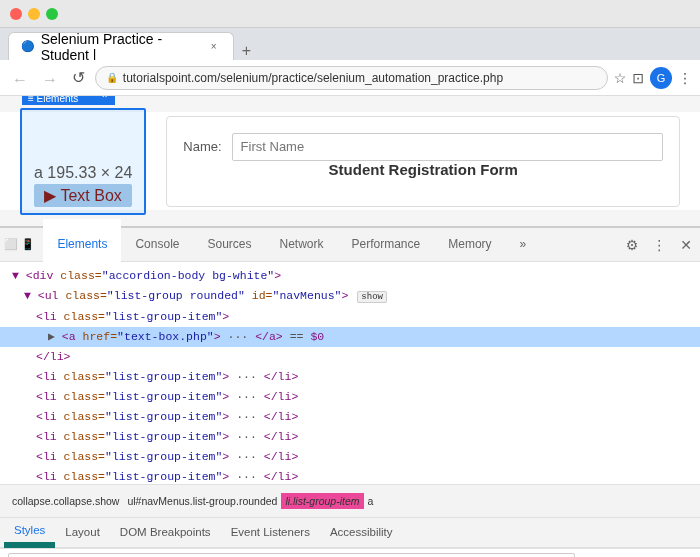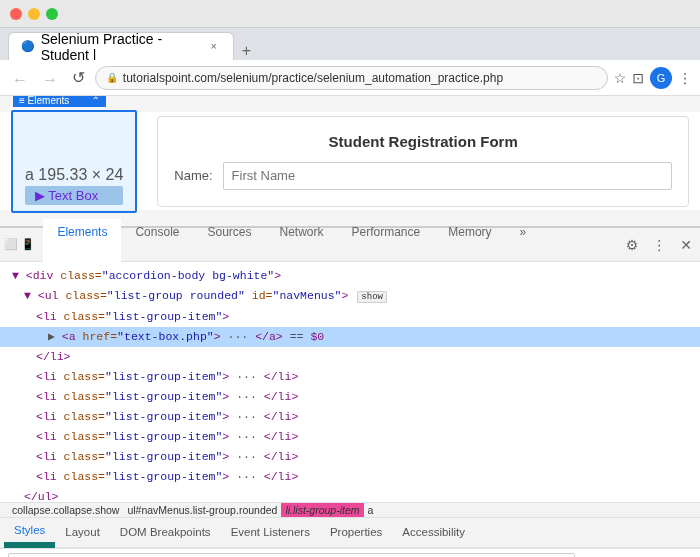--- a/index.html
+++ b/index.html
@@ -85,21 +85,21 @@
       padding: 0 4px;
     }
     .devtools-tab {
       padding: 6px 14px;
       font-size: 12px;
       cursor: pointer;
       color: #666;
       border-bottom: 2px solid transparent;
       height: 52px;
       display: flex;
-      align-items: flex-start;
+      align-items: center;
     }
     .devtools-tab.active {
       color: #1a73e8;
       border-bottom: 2px solid #1a73e8;
       background: white;
     }
     .devtools-tab-icons {
       margin-left: auto;
       display: flex;
       align-items: center;
@@ -136,21 +136,21 @@
       padding: 0 3px;
       color: #333;
       margin-left: 2px;
     }
 
     
     .breadcrumb-bar {
       background: #f3f3f3;
       border-top: 1px solid #e0e0e0;
       border-bottom: 1px solid #e0e0e0;
-      height: 16px;
+      height: 34px;
       display: flex;
       align-items: center;
       padding: 0 8px;
       gap: 0;
       overflow: hidden;
     }
     .breadcrumb-item {
       font-size: 10.5px;
       color: #333;
       padding: 2px 4px;
@@ -258,36 +258,36 @@
     </div>
     <span class="toolbar-icon">☆</span>
     <span class="toolbar-icon">⊡</span>
     <span class="toolbar-icon" style="background:#1a73e8;color:white;border-radius:50%;width:22px;height:22px;display:flex;align-items:center;justify-content:center;font-size:11px;">G</span>
     <span class="toolbar-icon">⋮</span>
   </div>
 
   <div class="main-area">
 
     <div class="page-viewport">
-      <div style="display:flex; align-items:center; padding: 0 11px; background:white; height:100%;">
+      <div style="display:flex; align-items:center; padding: 0 20px; background:white; height:100%;">
 
         <div style="border: 2px solid #1a73e8; background: rgba(100,180,255,0.15); padding: 6px 12px; border-radius: 2px; margin-right: 20px; position:relative;">
           <div style="position:absolute; top:-18px; left:0; font-size:10px; background:#1a73e8; color:white; padding:1px 6px; white-space:nowrap;">
             <span>≡ Elements&nbsp;&nbsp;&nbsp;&nbsp;&nbsp;&nbsp;&nbsp;&nbsp;⌃</span>
           </div>
           <div style="font-size:16px; color:#555;margin-top:48px;">a 195.33 × 24</div>
-          <div style="background:#9bc4e8; padding: 2px 10px; border-radius:2px; font-size:13px; margin-top:2px; color:#6d28d9;">▶ Text Box</div>
+          <div style="background:#9bc4e8; padding: 2px 10px; border-radius:2px; font-size:16px; margin-top:2px; color:#7f1d1d;">▶ Text Box</div>
         </div>
 
         <div style="flex:1; background:white; border:1px solid #ddd; border-radius:4px; padding:16px;">
-          <div style="font-size:15px; font-weight:600; color:#333; margin-bottom:12px; text-align:center;">Student Registration Form</div>
           <div style="display:flex; align-items:center; gap:10px;">
             <label style="font-size:13px; color:#555;">Name:</label>
             <input type="text" style="flex: 1 1 0%; height: 28px; border: 1px solid rgb(204, 204, 204); border-radius: 2px; padding: 0px 8px; font-size: 13px; color: rgb(170, 170, 170);" placeholder="First Name">
           </div>
+          <div style="font-size:15px; font-weight:600; color:#333; margin-bottom:12px; text-align:center;">Student Registration Form</div>
         </div>
       </div>
     </div>
 
     <div class="devtools">
 
       <div class="devtools-tabs">
         <span style="font-size:11px; color:#666; margin-right:4px;">⬜</span>
         <span style="font-size:11px; color:#666; margin-right:8px;">📱</span>
         <div class="devtools-tab active">
@@ -374,21 +374,20 @@
         <span class="breadcrumb-item highlighted">li.list-group-item</span>
         <span class="breadcrumb-sep"> </span>
         <span class="breadcrumb-item">a</span>
       </div>
 
       <div class="bottom-tabs">
         <div class="bottom-tab active">Styles</div>
         <div class="bottom-tab">Layout</div>
         <div class="bottom-tab">DOM Breakpoints</div>
         <div class="bottom-tab">Event Listeners</div>
-        <div class="bottom-tab">Properties</div>
         <div class="bottom-tab">Accessibility</div>
       </div>
 
       <div class="filter-bar">
         <input class="filter-input" type="text" placeholder="Filter" style="">
         <div class="filter-actions">
           <button class="filter-btn">:hov</button>
           <button class="filter-btn">.cls</button>
           <button class="filter-btn">+</button>
           <span style="font-size:14px; color:#555;">⊞</span>

